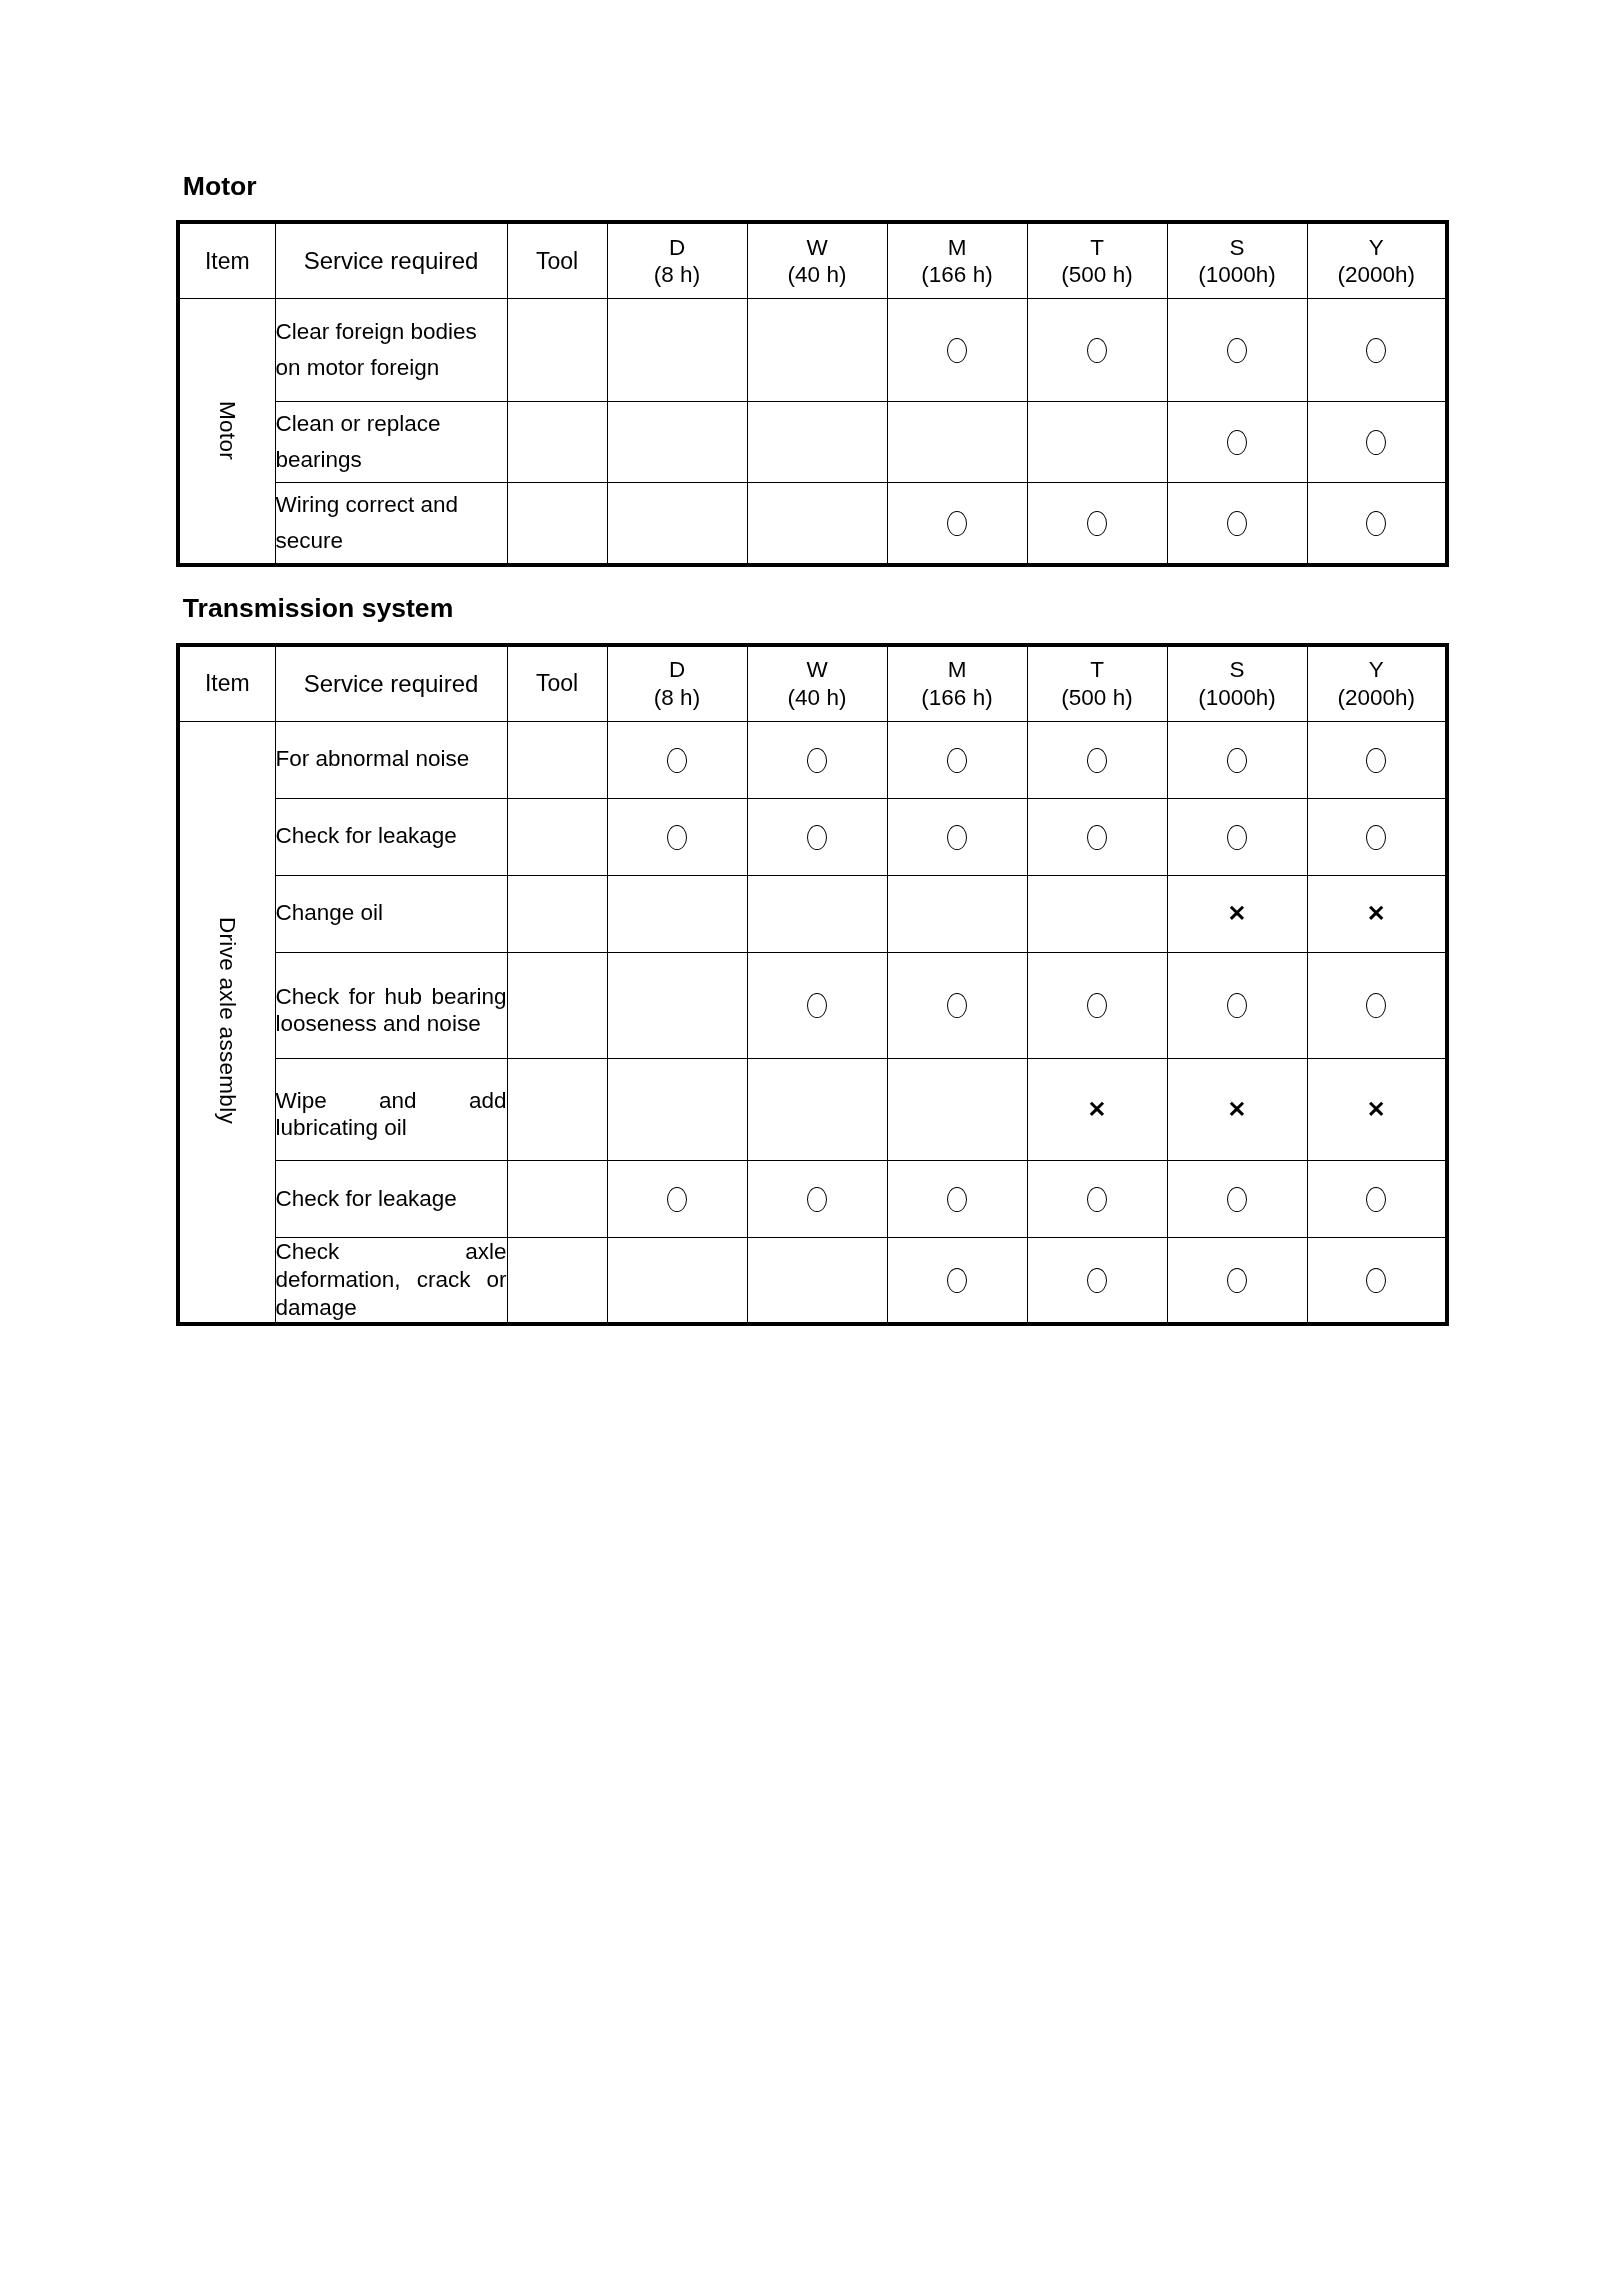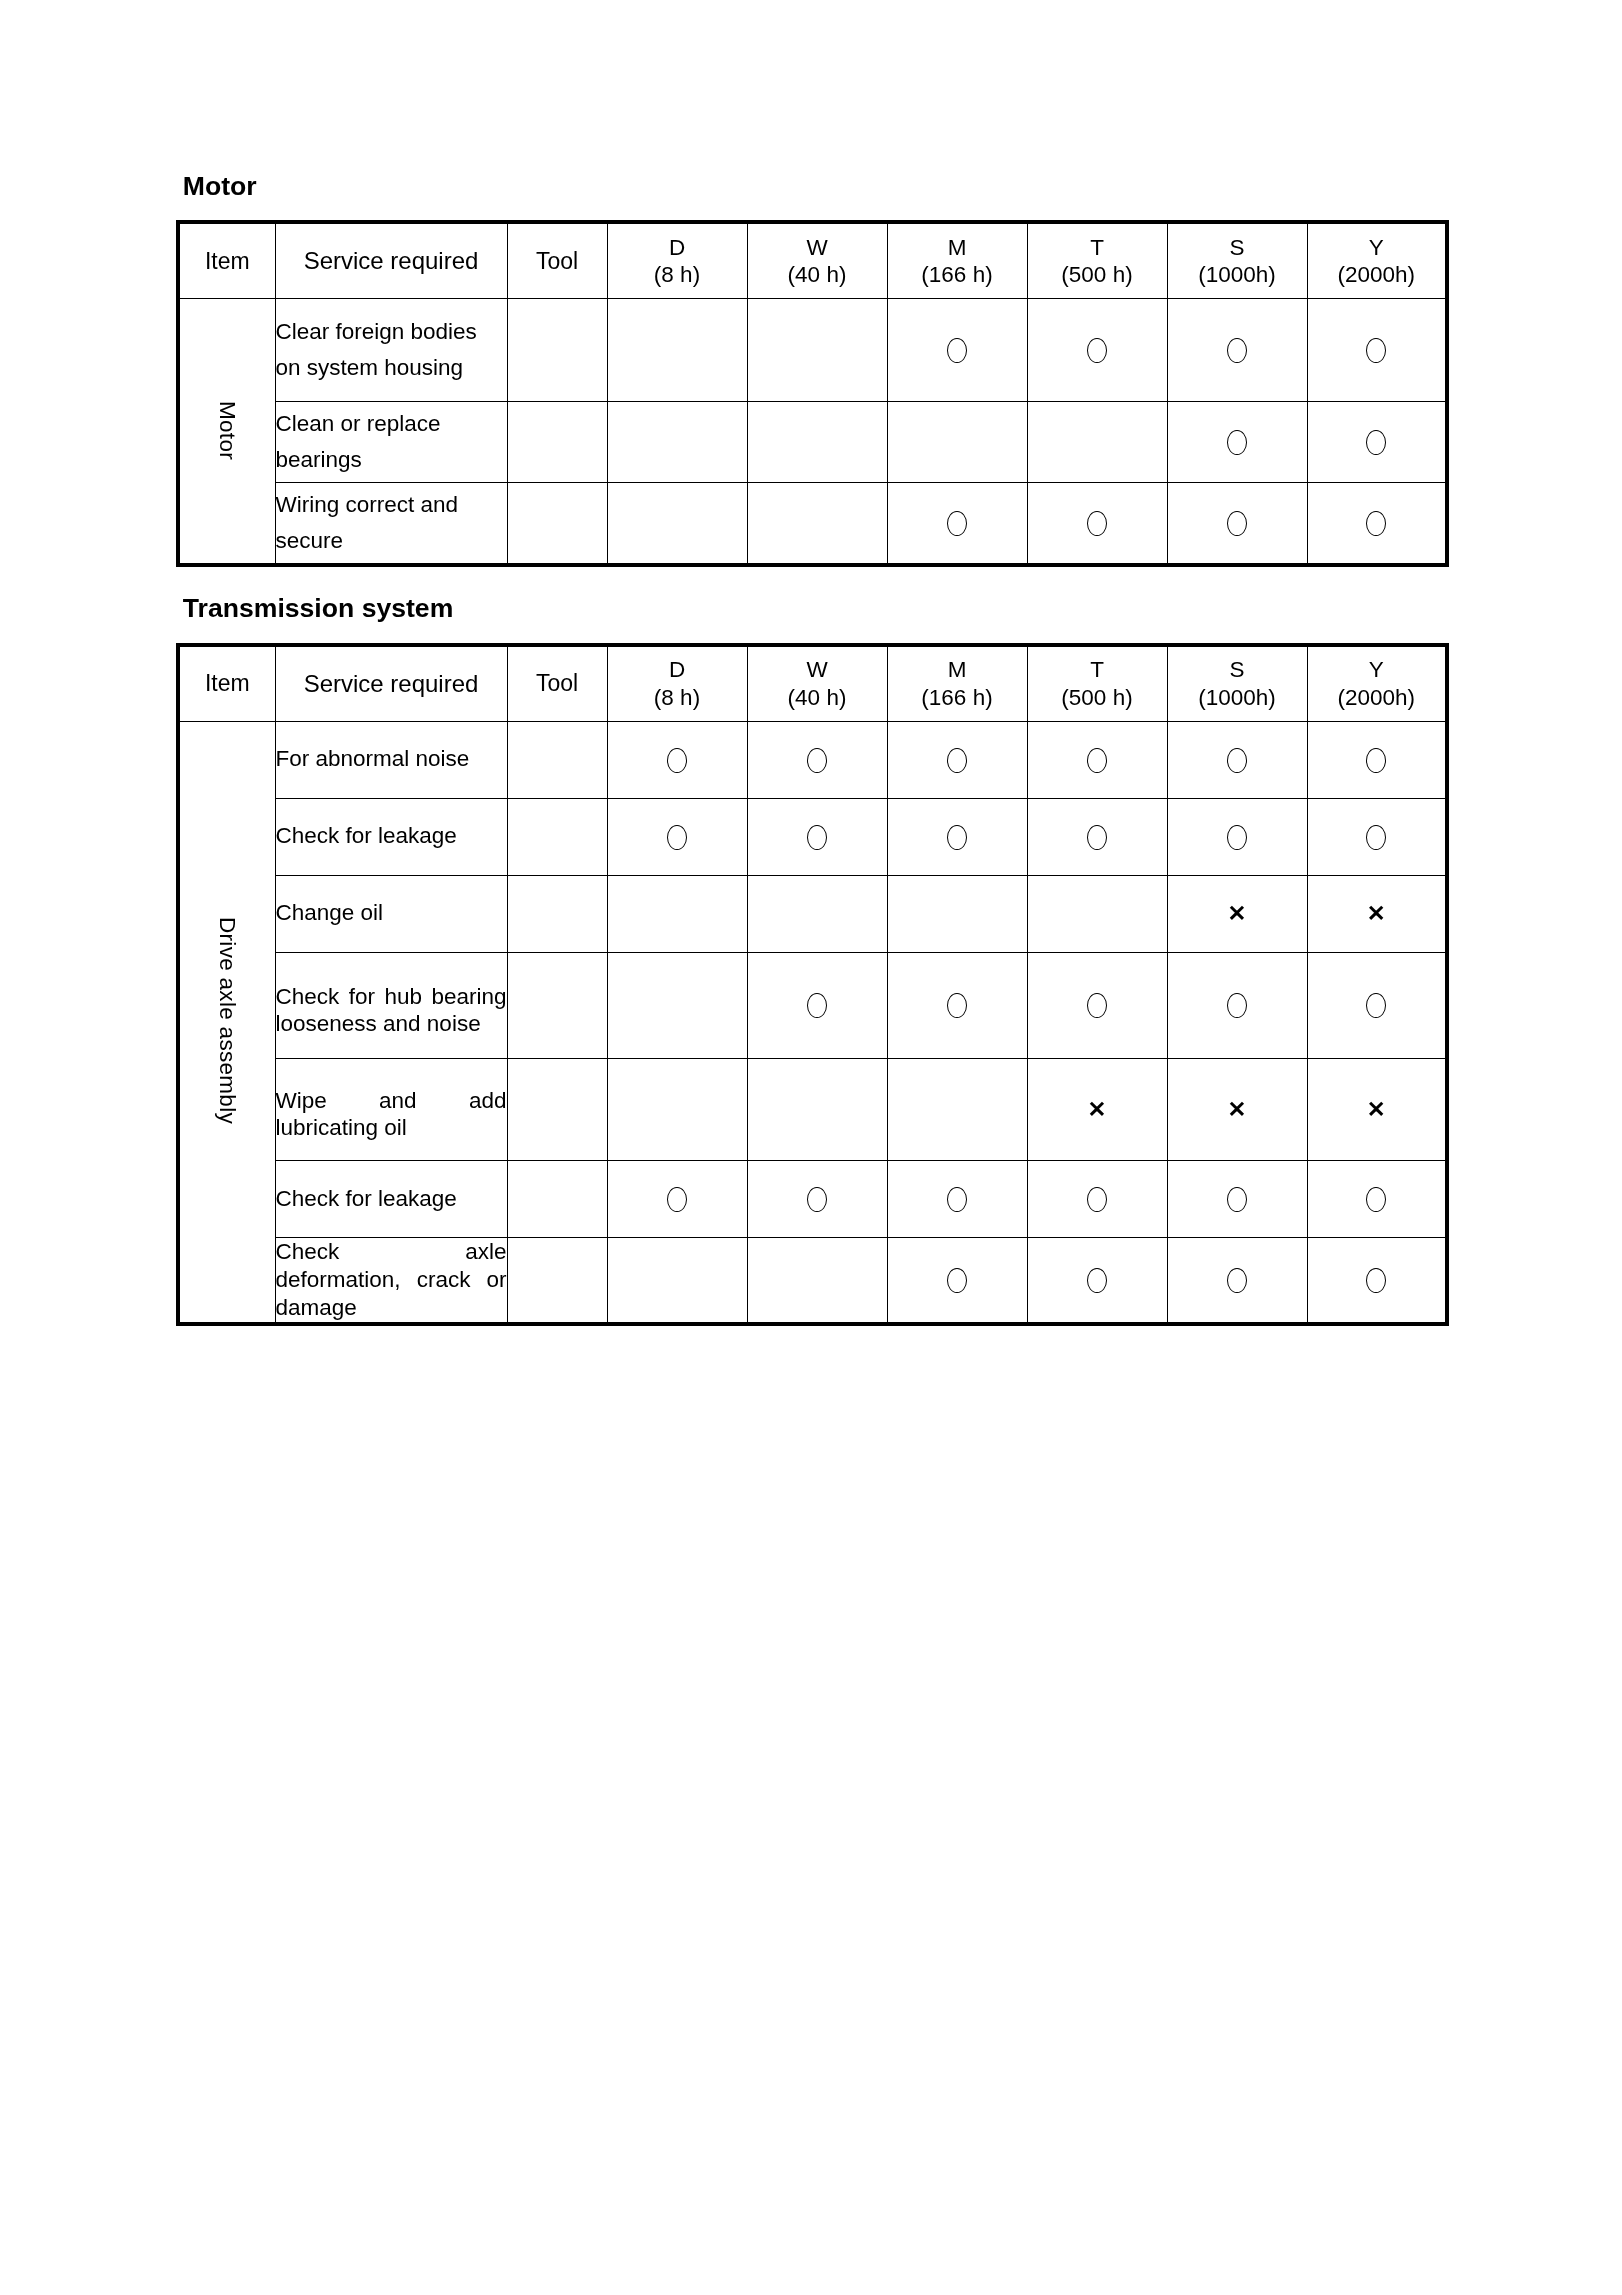--- a/index.html
+++ b/index.html
@@ -187,21 +187,21 @@
             <span class="letter">Y</span>
             <span class="hours">(2000h)</span>
           </th>
         </tr>
       </thead>
       <tbody>
         <tr class="r1">
           <td class="rot-cell" rowspan="3">
             <span class="rot-label">Motor</span>
           </td>
-          <td class="svc">Clear foreign bodies on system housing</td>
+          <td class="svc">Clear foreign bodies on motor foreign</td>
           <td class="mark"></td>
           <td class="mark"></td>
           <td class="mark"></td>
           <td class="mark"><span class="circ"></span></td>
           <td class="mark"><span class="circ"></span></td>
           <td class="mark"><span class="circ"></span></td>
           <td class="mark"><span class="circ"></span></td>
         </tr>
         <tr class="r2">
           <td class="svc">Clean or replace bearings</td>

